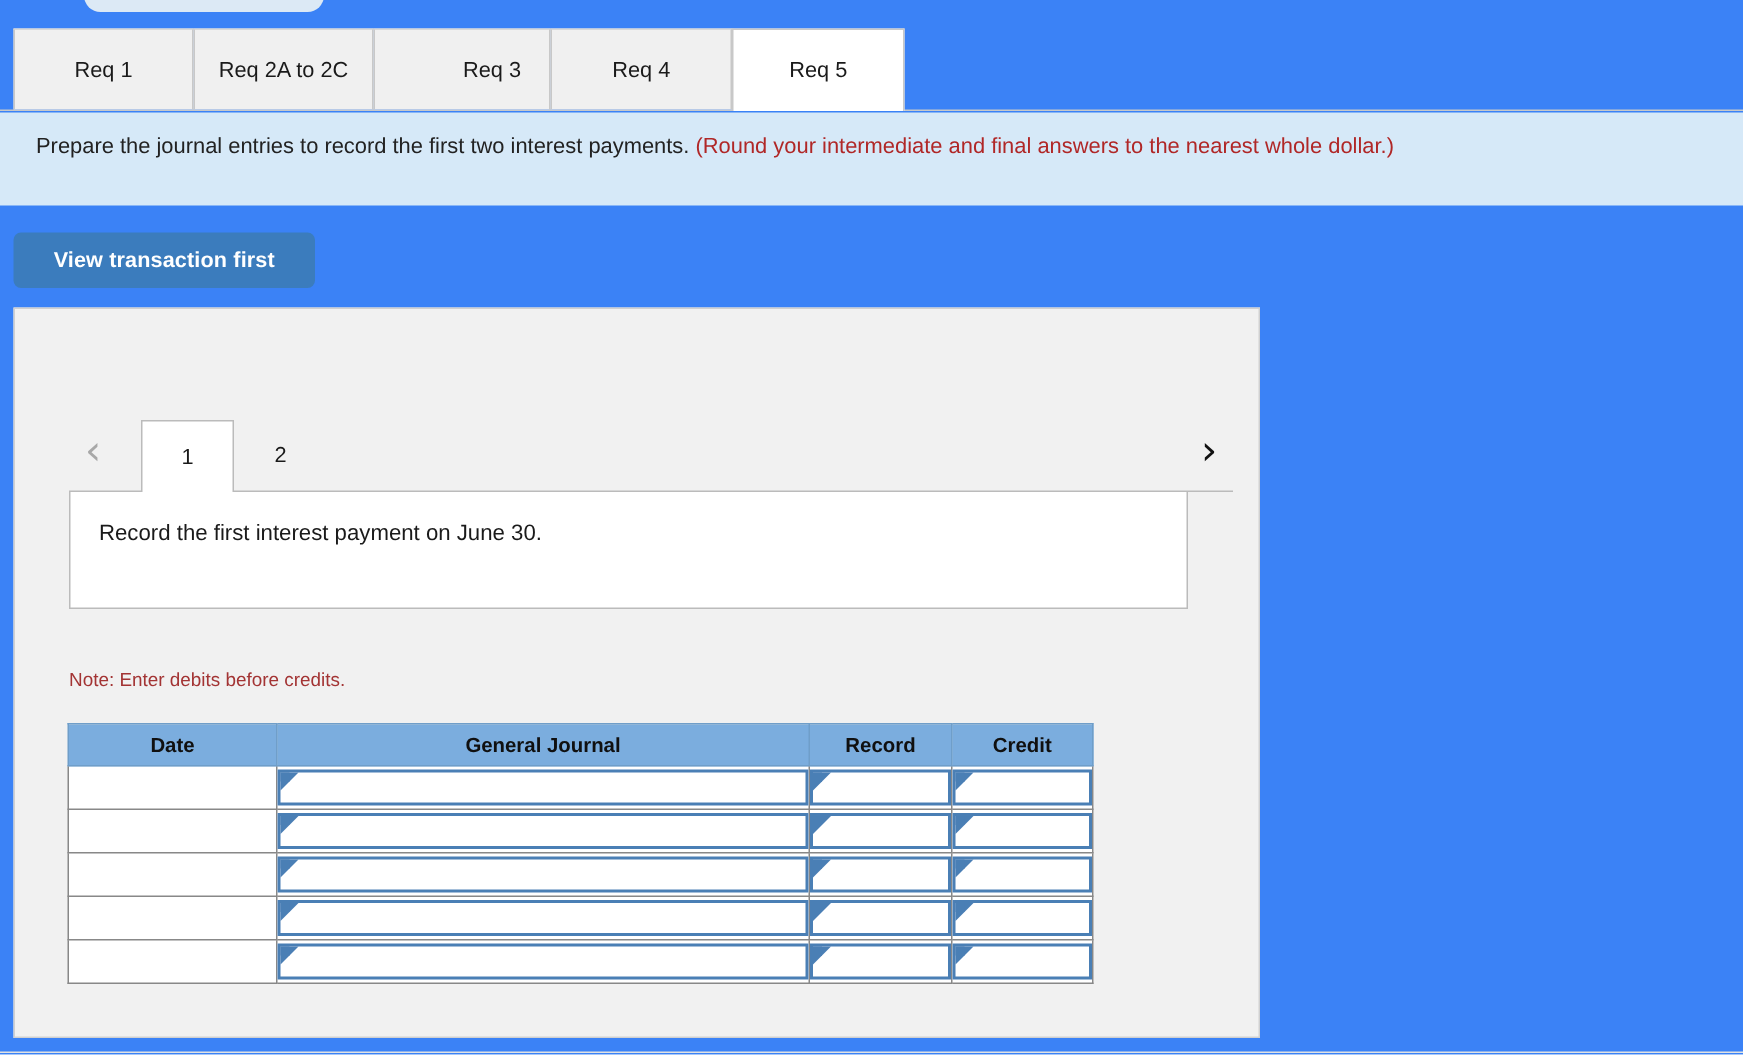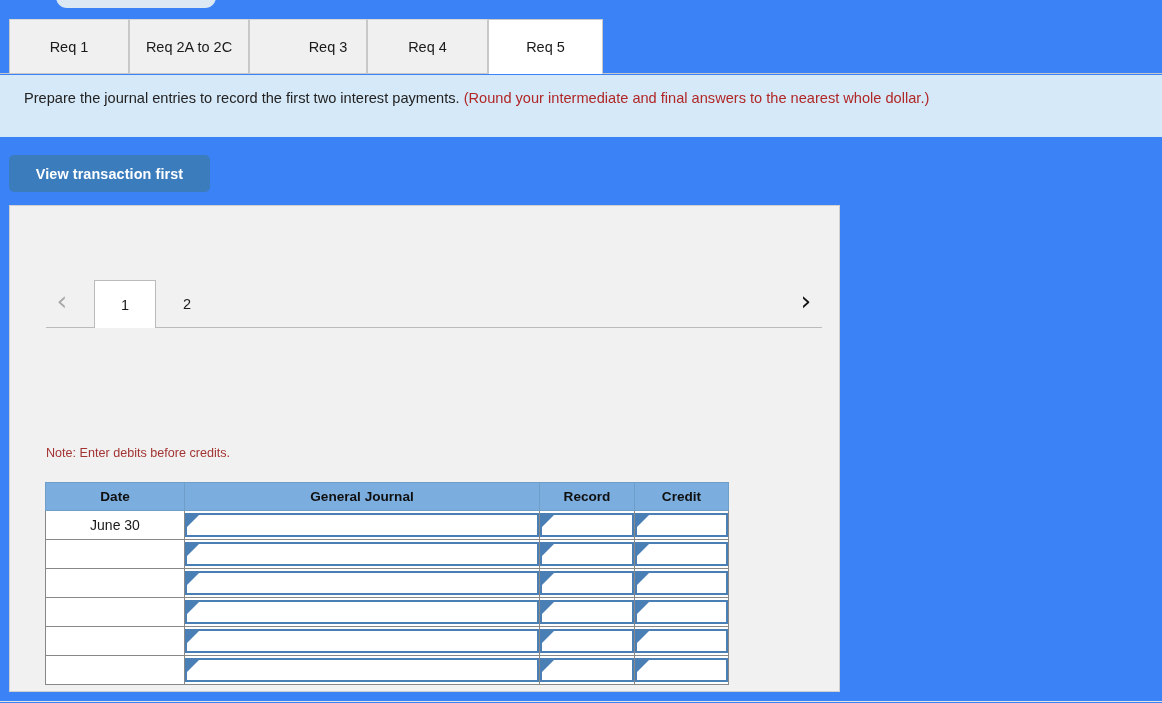--- a/index.html
+++ b/index.html
@@ -292,52 +292,43 @@
     <div class="pager">
       <div class="pager-arrow prev">‹</div>
       <div class="pager-arrow next">›</div>
       <div id="pg-tabs">
           <div class="pg-tab active" style="left: 48px;">1</div>
           <div class="pg-tab inactive" style="left: 110px;">2</div>
         </div>
       <div class="pg-underline"></div>
     </div>
 
+    <div class="desc-box">
+      <span>Record the first interest payment on June 30.</span>
+    </div>
 
     <div class="note">Note: Enter debits before credits.</div>
 
     <table class="jtable">
       <colgroup>
         <col class="col-date">
         <col class="col-gj">
         <col class="col-debit">
         <col class="col-credit">
       </colgroup>
       <thead>
         <tr>
           <th>Date</th>
           <th>General Journal</th>
           <th>Record</th>
           <th>Credit</th>
         </tr>
       </thead>
       <tbody id="jtable-body">
           <tr>
-            <td class="date-cell">June 30</td>
-            <td class="inp-cell">
-              <div class="inp"></div>
-            </td>
-            <td class="inp-cell">
-              <div class="inp"></div>
-            </td>
-            <td class="inp-cell">
-              <div class="inp"></div>
-            </td>
-          </tr>
-          <tr>
             <td class="date-cell"></td>
             <td class="inp-cell">
               <div class="inp"></div>
             </td>
             <td class="inp-cell">
               <div class="inp"></div>
             </td>
             <td class="inp-cell">
               <div class="inp"></div>
             </td>

